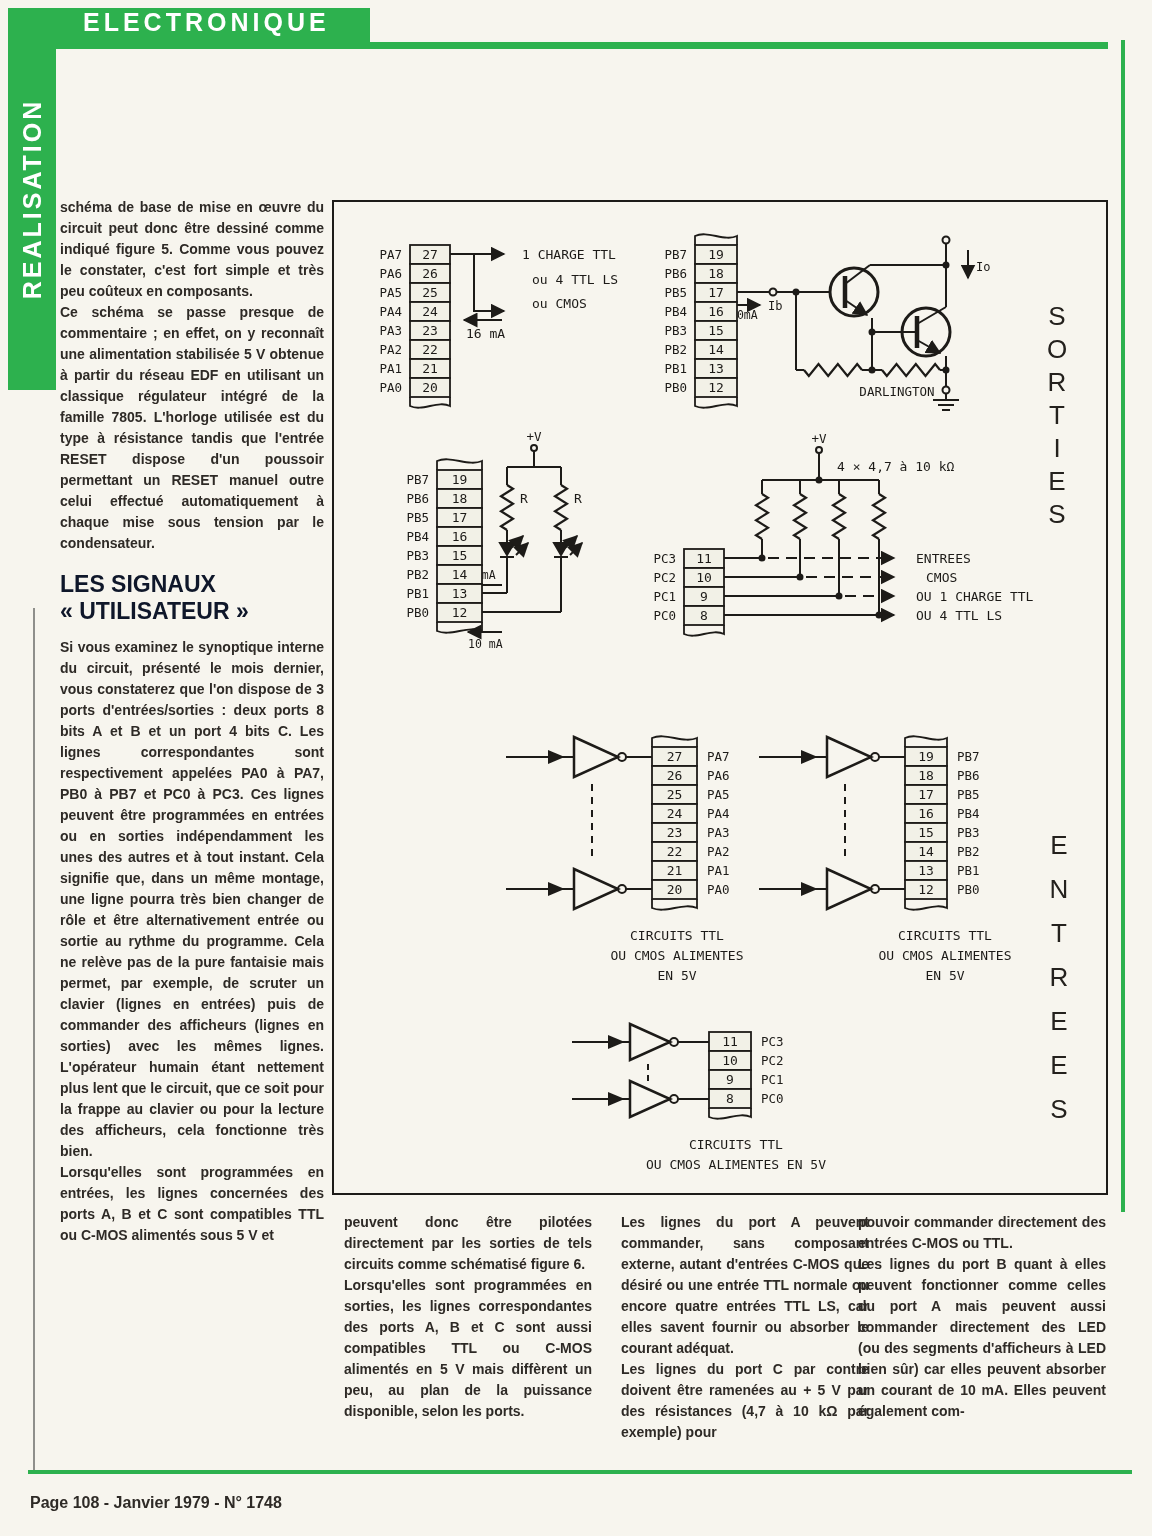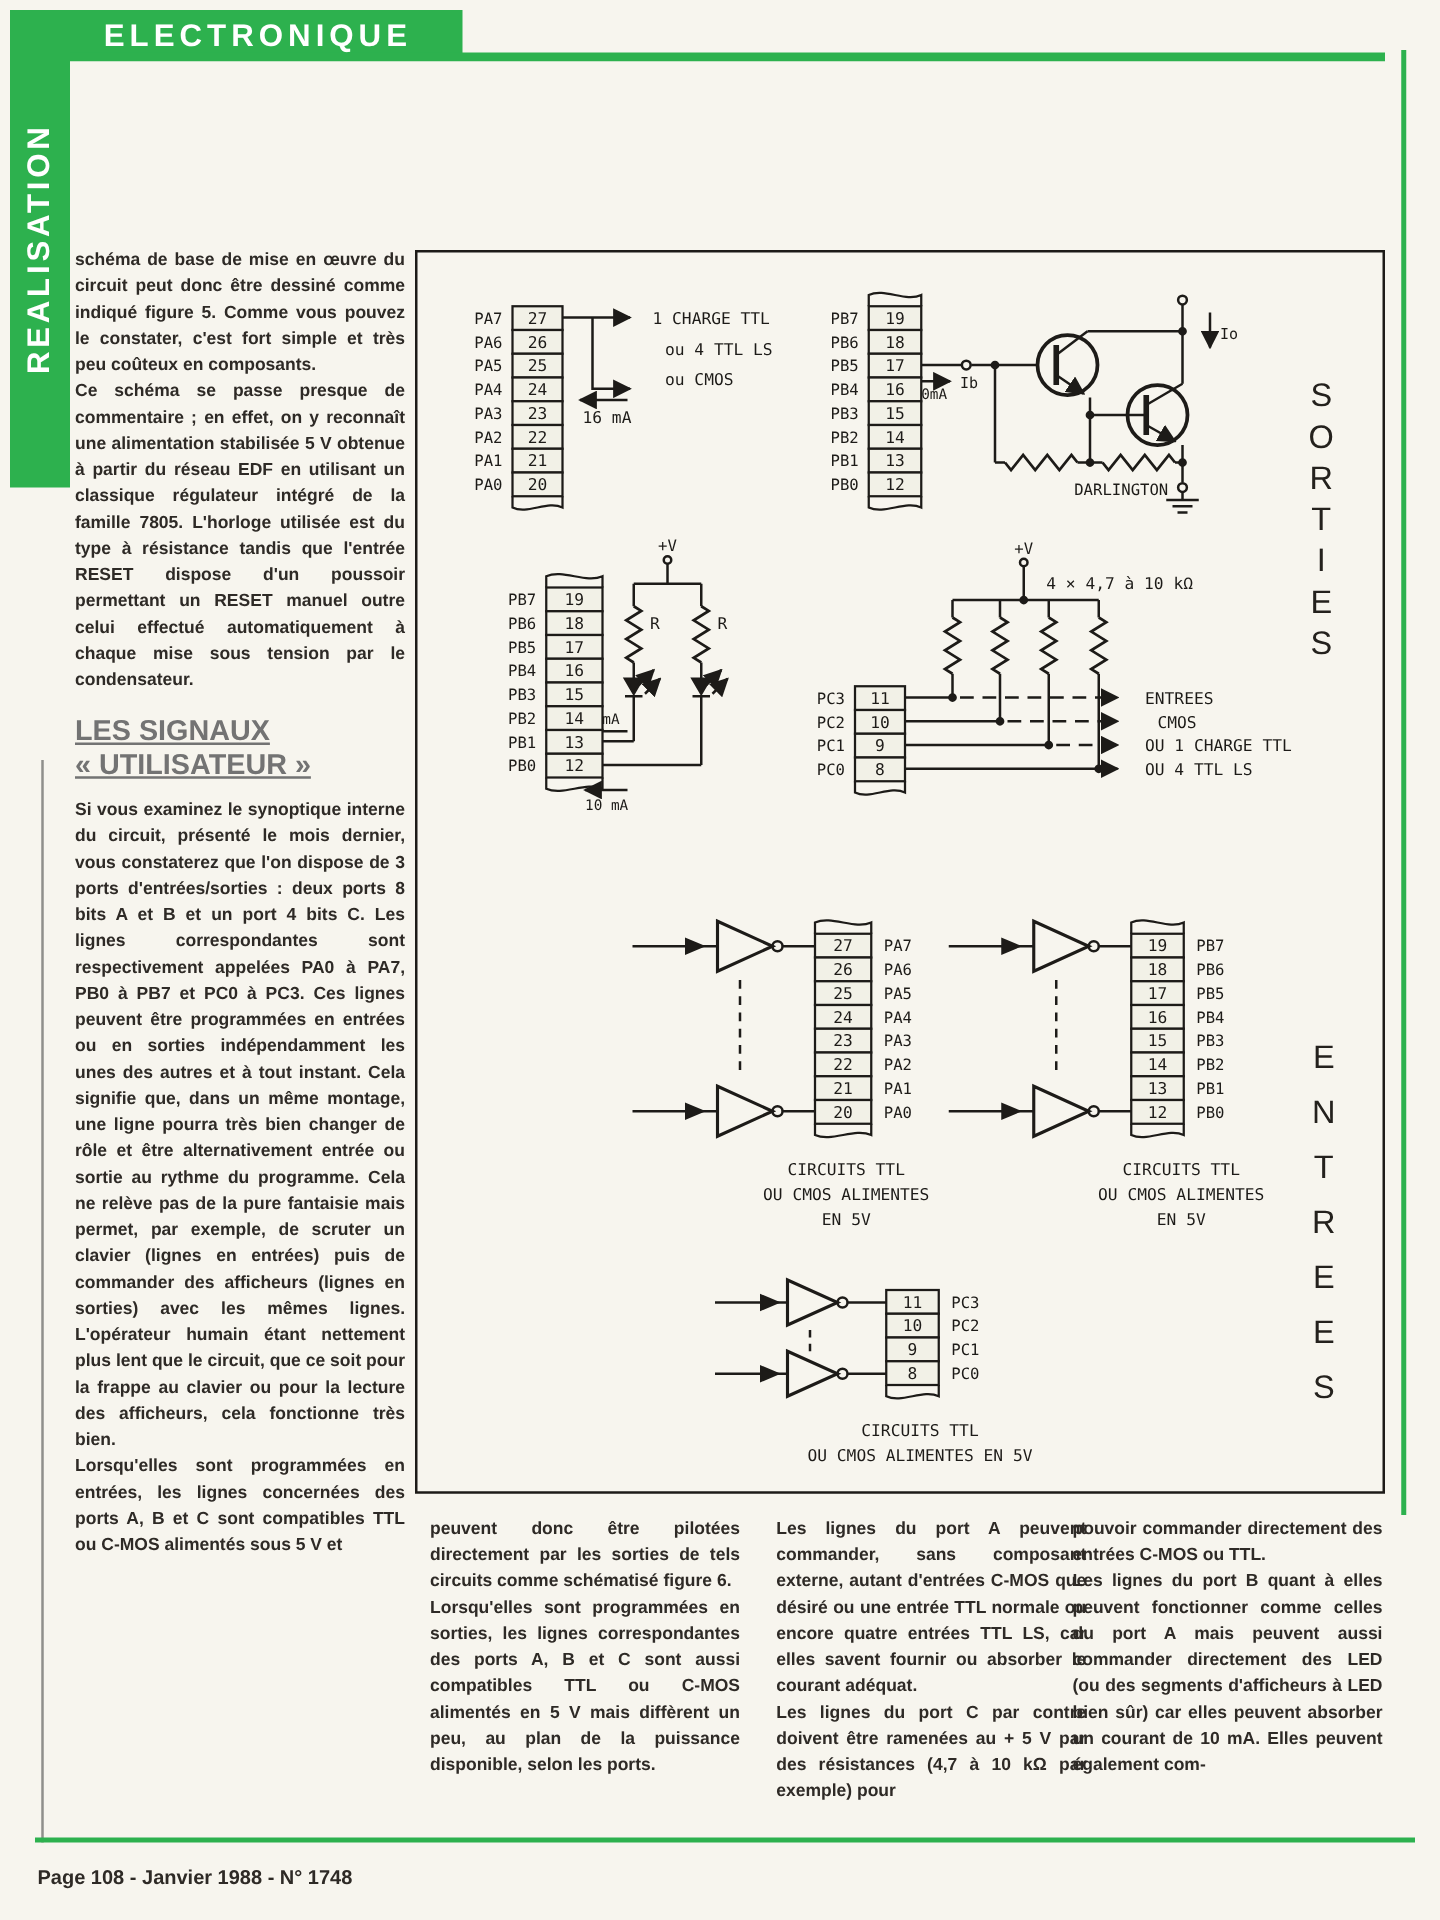--- a/index.html
+++ b/index.html
@@ -1,36 +1,36 @@
 <!DOCTYPE html>
 <html><head>
 <meta charset="utf-8">
 <style>
   html,body{margin:0;padding:0;}
   body{width:1152px;height:1536px;position:relative;background:#f7f5ee;
        font-family:"Liberation Sans",sans-serif;color:#2e2a26;overflow:hidden;}
   .abs{position:absolute;}
   
   .hdr-bar{left:25px;top:8px;width:345px;height:36px;background:#2db14e;
-           display:flex;align-items:flex-end;padding-left:58px;box-sizing:border-box;}
+           display:flex;align-items:flex-start;padding-left:58px;box-sizing:border-box;}
   .hdr-bar span{color:#fff;font-weight:bold;font-size:25px;letter-spacing:4px;}
   .hdr-strip{left:25px;top:42px;width:1083px;height:7px;background:#2db14e;}
   .side-band{left:8px;top:8px;width:48px;height:382px;background:#2db14e;}
   .side-band span{position:absolute;left:50%;top:50%;
         transform:translate(-50%,-50%) rotate(-90deg);white-space:nowrap;
         color:#fff;font-weight:bold;font-size:25px;letter-spacing:3px;}
   .vline-right{left:1121px;top:40px;width:4px;height:1172px;background:#2db14e;}
   .rule-left{left:33px;top:608px;width:2px;height:866px;background:#3a3a3a;opacity:.55;}
   .green-hline{left:28px;top:1470px;width:1104px;height:4px;background:#2db14e;}
   
   .colL{left:60px;top:197px;width:264px;}
   .body-txt{font-size:14px;line-height:21px;font-weight:bold;text-align:justify;
             white-space:pre-line;margin:0;}
-  .green-head{color:#737373;font-size:23px;line-height:27px;font-weight:bold;
-              white-space:pre-line;margin:17px 0 12px 0;text-decoration:underline;}
+  .green-head{color:#0f172a;font-size:23px;line-height:27px;font-weight:bold;
+              white-space:pre-line;margin:17px 0 12px 0;}
   .colB{top:1212px;width:248px;}
   .c1{left:344px;} .c2{left:621px;} .c3{left:858px;}
   
   .frame{left:332px;top:200px;width:776px;height:995px;border:2.5px solid #1d1b18;
          box-sizing:border-box;background:#f7f5ee;}
   .frame svg{position:absolute;left:0;top:0;}
   .figcap{position:absolute;left:26px;top:818px;width:160px;font-style:italic;
           font-weight:bold;font-size:15.5px;line-height:19px;white-space:pre-line;}
   .footer{left:30px;top:1494px;font-size:16px;font-weight:bold;margin:0;}
 </style>
@@ -383,13 +383,13 @@
 
 </div>
 
 <p class="abs colB c1 body-txt">peuvent donc être pilotées directement par les sorties de tels circuits comme schématisé figure 6.
 Lorsqu'elles sont programmées en sorties, les lignes correspondantes des ports A, B et C sont aussi compatibles TTL ou C-MOS alimentés en 5 V mais diffèrent un peu, au plan de la puissance disponible, selon les ports.</p>
 <p class="abs colB c2 body-txt">Les lignes du port A peuvent commander, sans composant externe, autant d'entrées C-MOS que désiré ou une entrée TTL normale ou encore quatre entrées TTL LS, car elles savent fournir ou absorber le courant adéquat.
 Les lignes du port C par contre doivent être ramenées au + 5 V par des résistances (4,7 à 10 kΩ par exemple) pour</p>
 <p class="abs colB c3 body-txt">pouvoir commander directement des entrées C-MOS ou TTL.
 Les lignes du port B quant à elles peuvent fonctionner comme celles du port A mais peuvent aussi commander directement des LED (ou des segments d'afficheurs à LED bien sûr) car elles peuvent absorber un courant de 10 mA. Elles peuvent également com-</p>
 
-<p class="abs footer">Page 108 - Janvier 1988 - N° 1748</p>
+<p class="abs footer">Page 108 - Janvier 1979 - N° 1748</p>
 
 </body></html>

